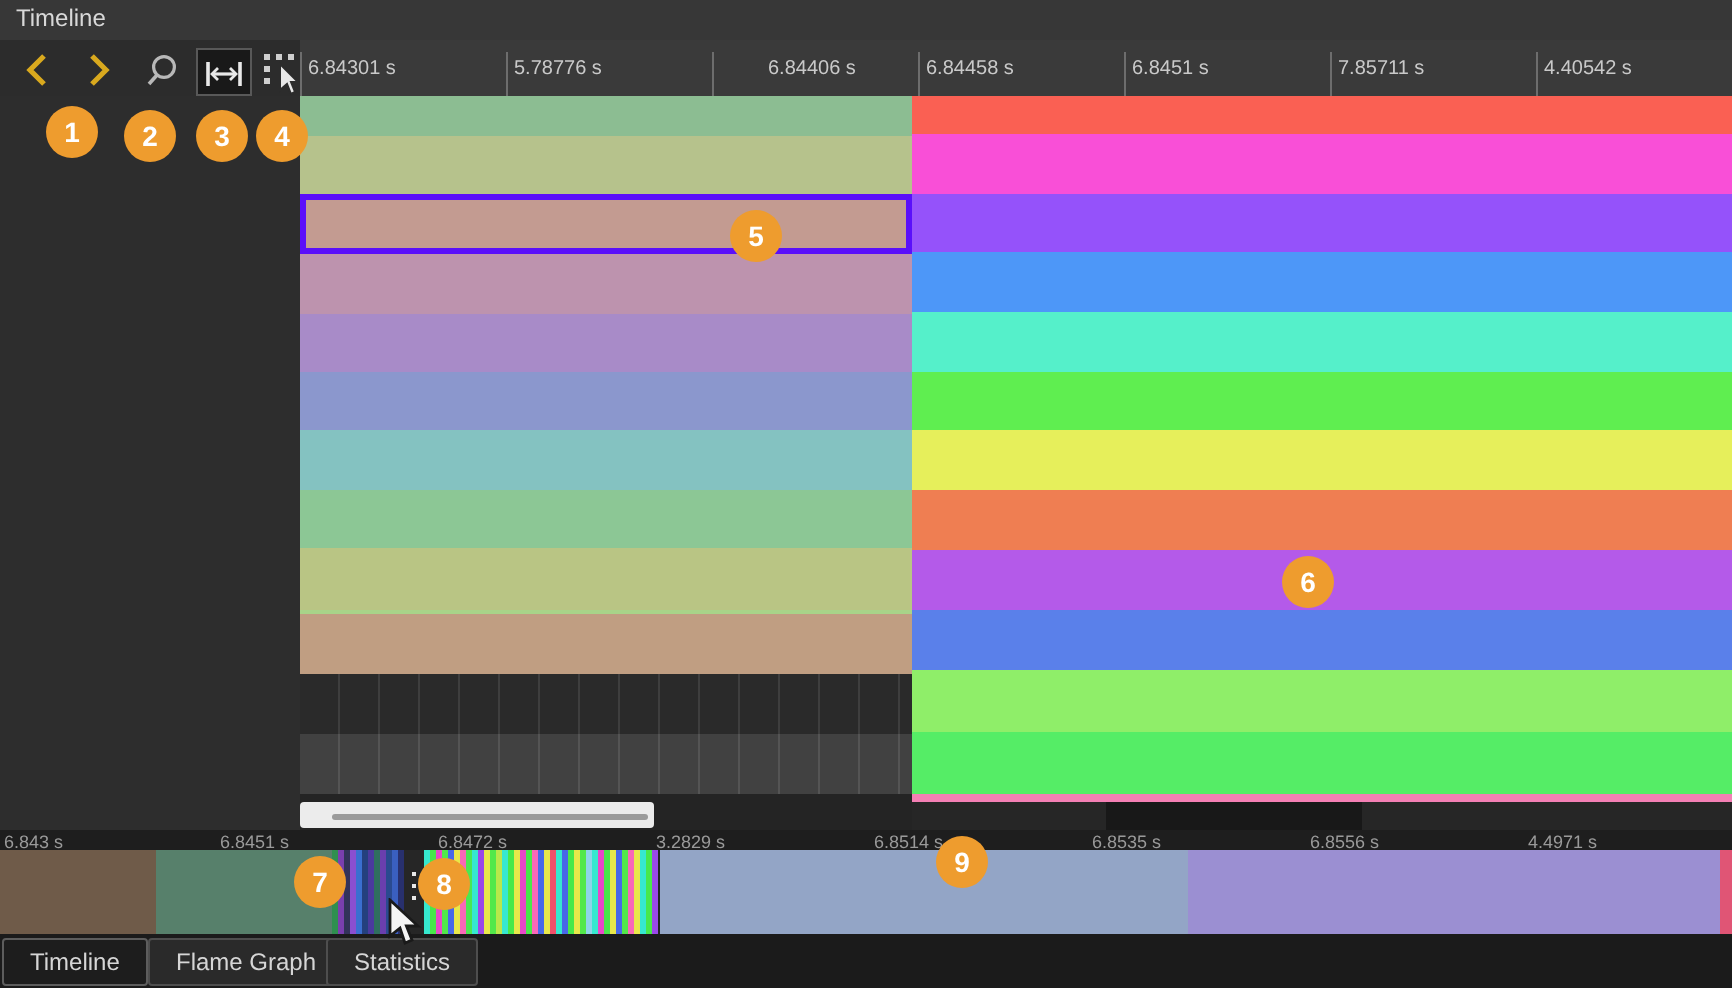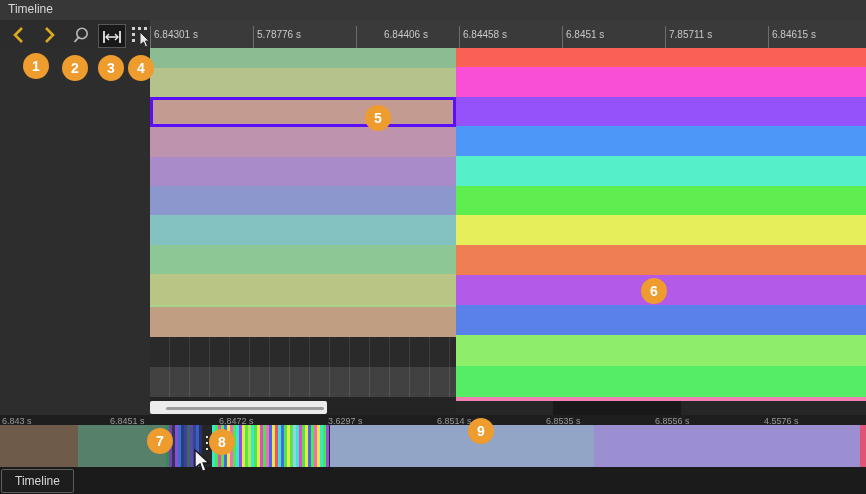--- a/index.html
+++ b/index.html
@@ -129,21 +129,21 @@
       <div class="tick-label" style="left: 107px;">5.78776 s</div>
       <div class="tick-line" style="left: 206px;"></div>
       <div class="tick-label" style="left: 210px; margin-left: 24px;">6.84406 s</div>
       <div class="tick-line" style="left: 309px;"></div>
       <div class="tick-label" style="left: 313px;">6.84458 s</div>
       <div class="tick-line" style="left: 412px;"></div>
       <div class="tick-label" style="left: 416px;">6.8451 s</div>
       <div class="tick-line" style="left: 515px;"></div>
       <div class="tick-label" style="left: 519px;">7.85711 s</div>
       <div class="tick-line" style="left: 618px;"></div>
-      <div class="tick-label" style="left: 622px;">6.84615 s</div>
+      <div class="tick-label" style="left: 622px;">4.40542 s</div>
     </div>
 
   <div id="rows-layer"></div>
 
   <div class="abs gridrow g1"></div>
   <div class="abs gridrow g2"></div>
   <div class="abs strip-a"></div>
   <div class="abs strip-b"></div>
 
   <div class="abs sel-band" id="sel-band" style="left: 553px; top: 48px; width: 128px; height: 367px;"></div>
@@ -200,25 +200,25 @@
         <div class="fld"><span class="lab">Start:</span><span class="val">6.84506 s</span></div>
         <div class="fld"><span class="lab">End:</span><span class="val">6.84572 s</span></div>
         <div class="fld"><span class="lab">Duration:</span><span class="val">658 µs</span></div>
       </div>
   </div>
 
   <div class="abs ov-labels" id="ov-labels">
       <span style="left: 2px;">6.843 s</span>
       <span style="left: 110px;">6.8451 s</span>
       <span style="left: 219px;">6.8472 s</span>
-      <span style="left: 328px;">3.6297 s</span>
+      <span style="left: 328px;">3.2829 s</span>
       <span style="left: 437px;">6.8514 s</span>
       <span style="left: 546px;">6.8535 s</span>
       <span style="left: 655px;">6.8556 s</span>
-      <span style="left: 764px;">4.5576 s</span>
+      <span style="left: 764px;">4.4971 s</span>
     </div>
   <div class="abs ov-bar" id="ov-bar">
       <div class="ov-seg" style="left: 0px; width: 78px; background: rgb(111, 91, 73);"></div>
       <div class="ov-seg" style="left: 78px; width: 88px; background: rgb(87, 128, 107);"></div>
       <div class="ov-seg" style="left: 330px; width: 264px; background: rgb(147, 165, 198);"></div>
       <div class="ov-seg" style="left: 594px; width: 266px; background: rgb(155, 143, 210);"></div>
       <div class="ov-seg" style="left: 860px; width: 6px; background: rgb(224, 85, 117);"></div>
       <div class="ov-seg" style="left: 166px; width: 3px; background: rgb(47, 143, 79);"></div>
       <div class="ov-seg" style="left: 169px; width: 3px; background: rgb(122, 63, 174);"></div>
       <div class="ov-seg" style="left: 172px; width: 3px; background: rgb(51, 51, 90);"></div>
@@ -272,20 +272,22 @@
       <div class="ov-seg" style="left: 326px; width: 3px; background: rgb(154, 72, 232);"></div>
       <div class="ov-seg" style="left: 202px; width: 10px; background: rgb(38, 38, 38);">
         <div class="ov-handle-dot" style="top: 11px;"></div>
         <div class="ov-handle-dot" style="top: 17px;"></div>
         <div class="ov-handle-dot" style="top: 23px;"></div>
       </div>
     </div>
 
   <div class="abs tabbar" id="tabbar">
       <div class="tab active" style="left: 1px; min-width: 42px; text-align: center;">Timeline</div>
+      <div class="tab" style="left: 74px; min-width: 58px; text-align: center;">Flame Graph</div>
+      <div class="tab" style="left: 163px; min-width: 39px; text-align: center;">Statistics</div>
     </div>
 
   <div id="badges-layer"></div>
 
   <div class="abs" style="left:194px;top:449px;z-index:40;">
     <svg width="20" height="26">
         <polygon points="1,1 1,19 6,15 8.5,22.5 12,21 9.2,14 15,14" fill="#f4f4f4" stroke="#1a1a1a" stroke-width="1.4"></polygon>
       </svg>
   </div>
 

